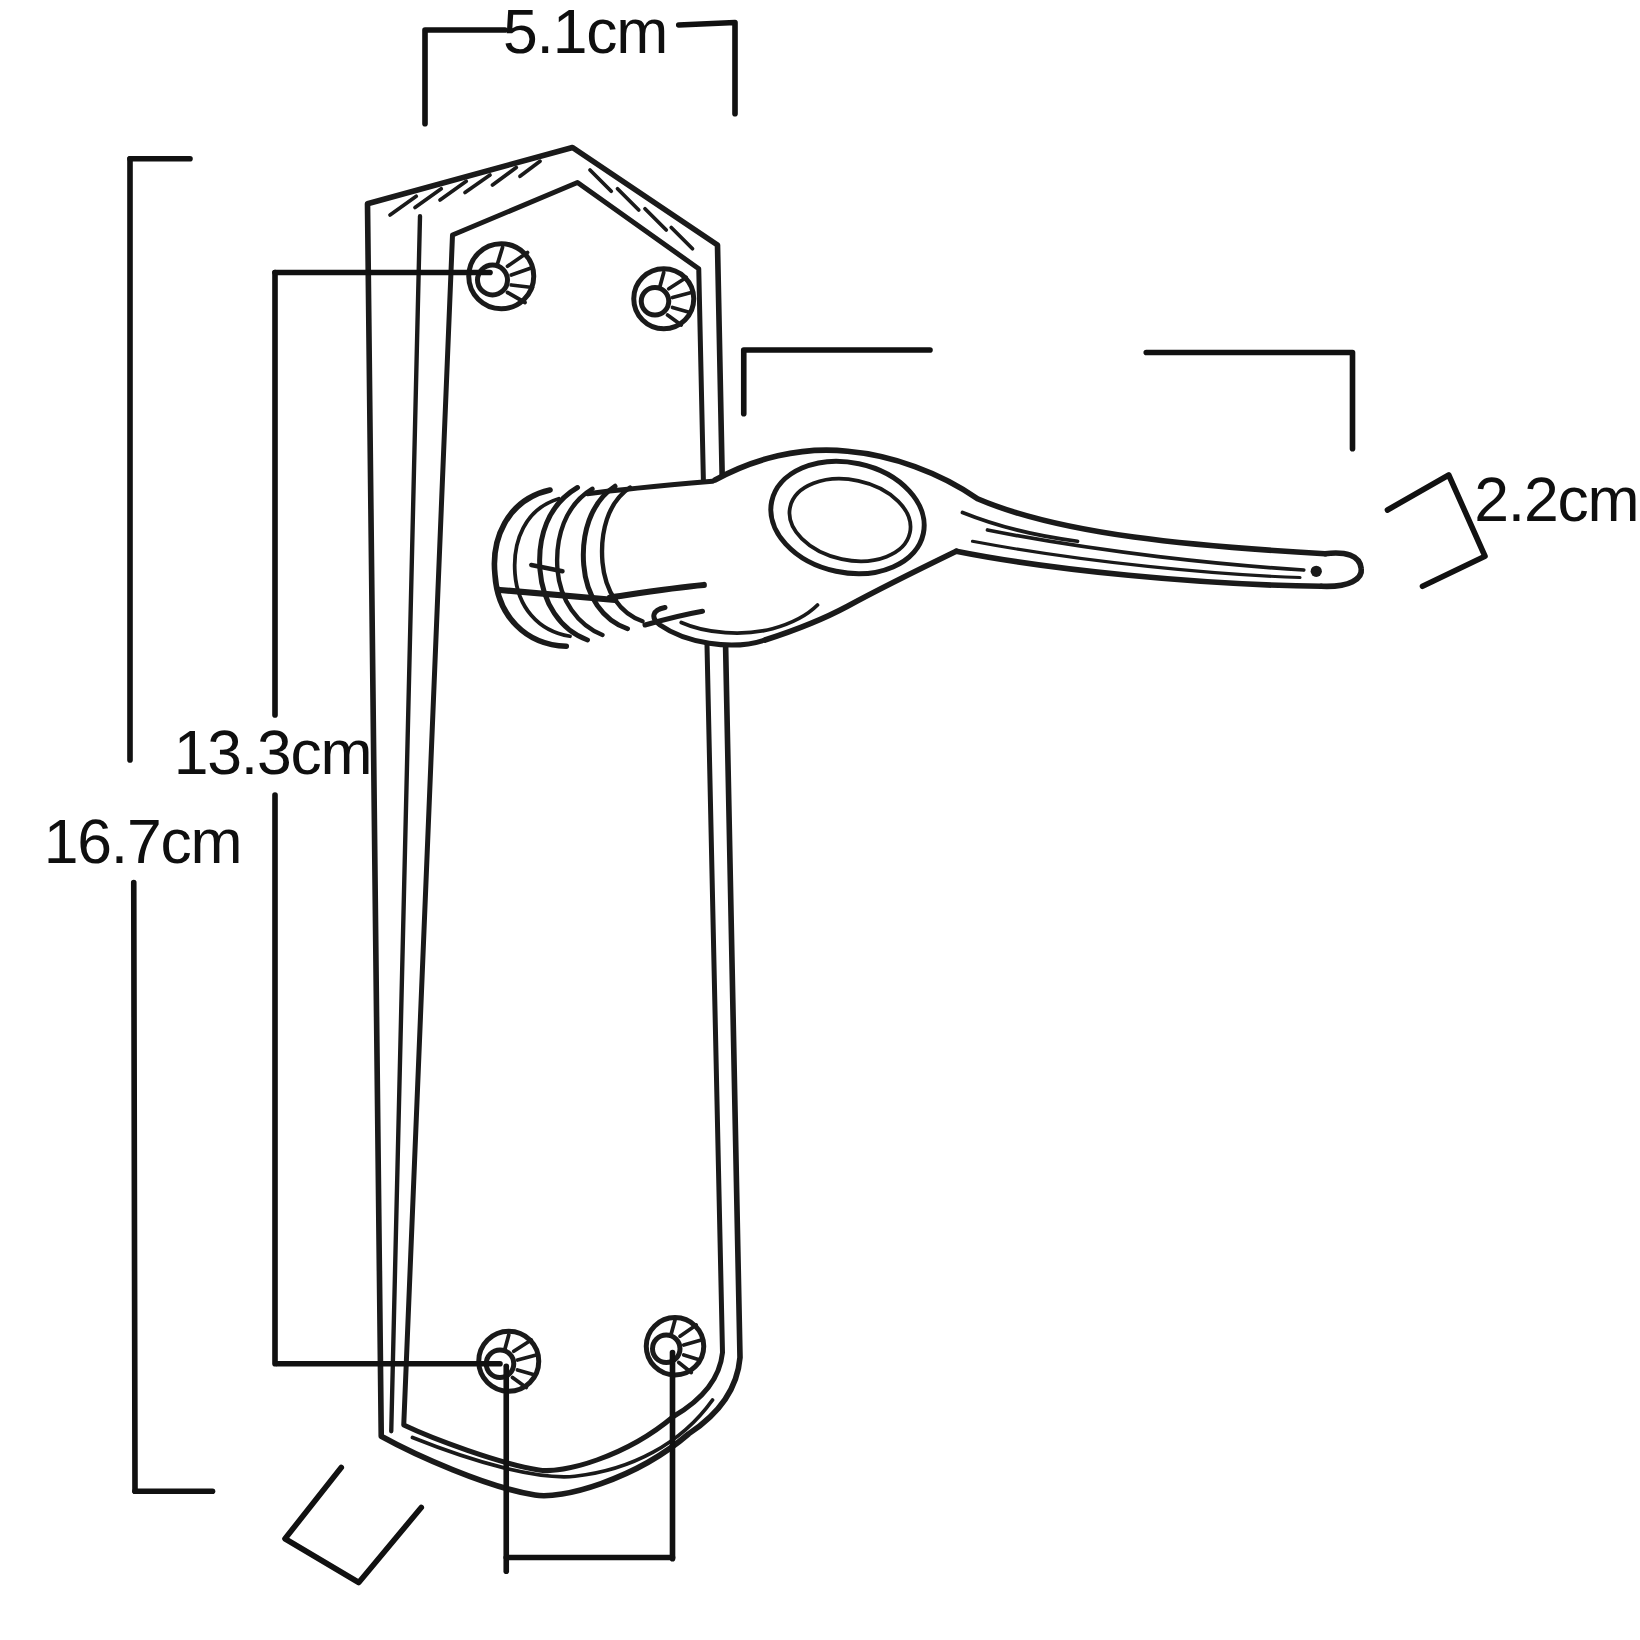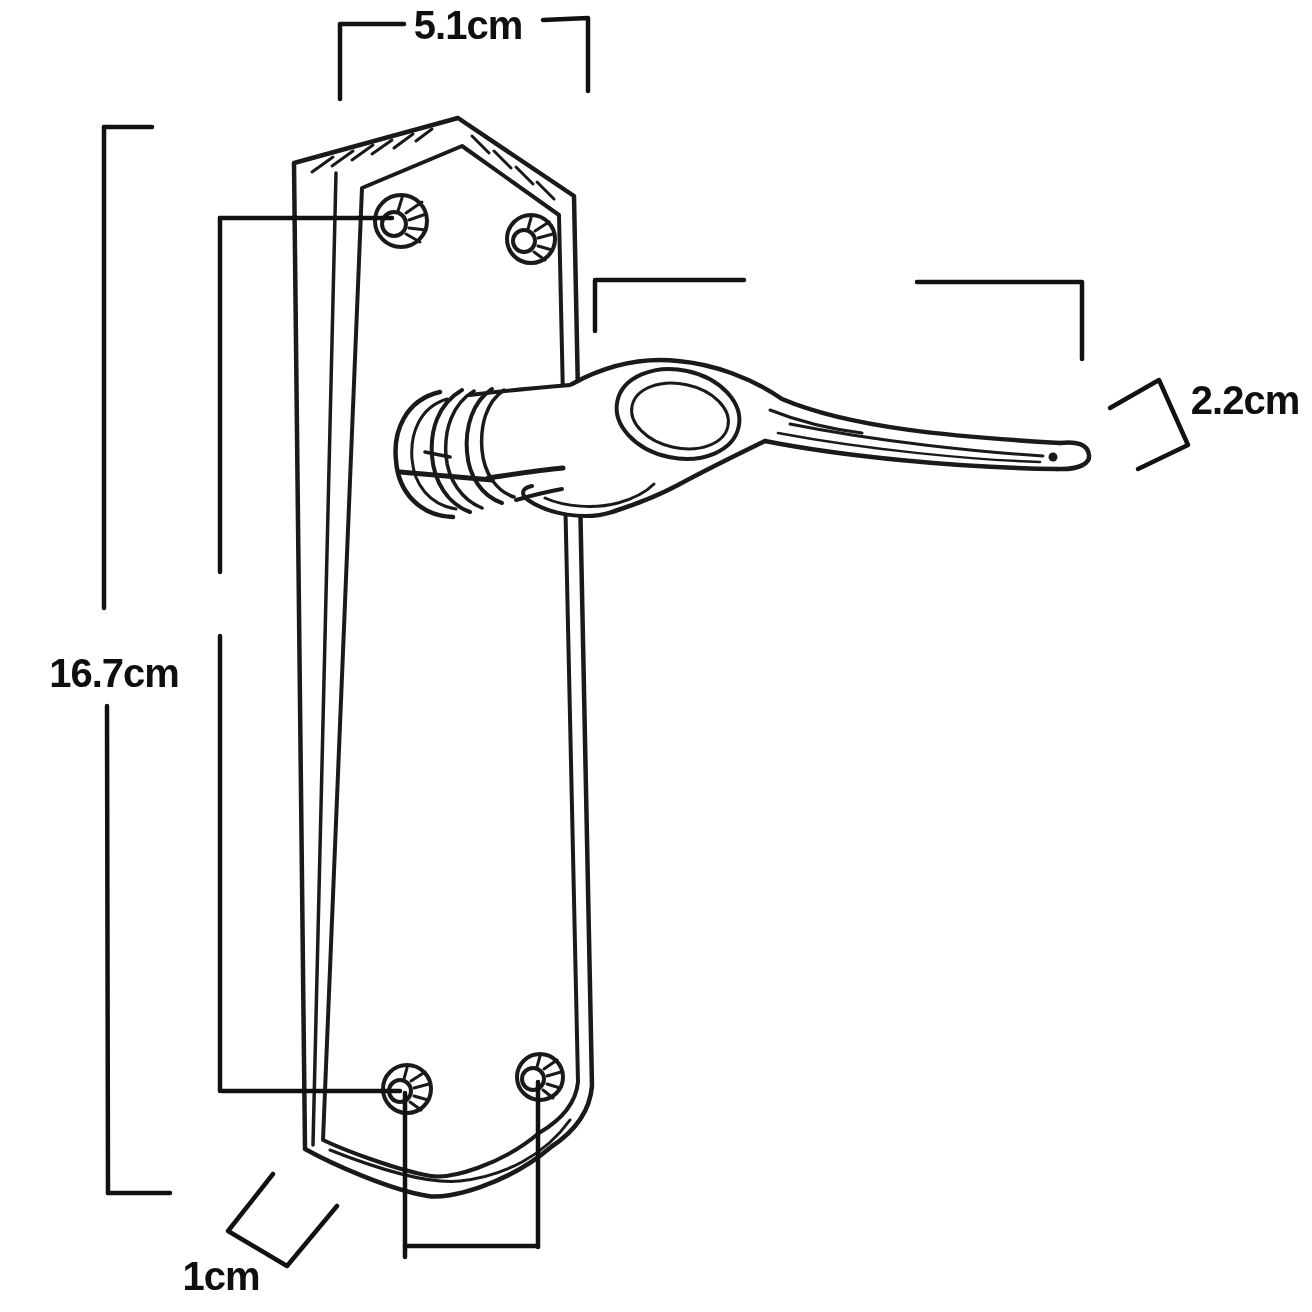--- a/index.html
+++ b/index.html
@@ -8,22 +8,22 @@
     width:1312px;height:1312px;
     background:#ffffff;
     font-family:"Liberation Sans", sans-serif;
     overflow:hidden;
   }
   #stage svg{position:absolute;left:0;top:0;}
   .dim-label{
     position:absolute;
     width:200px;
     text-align:center;
-    font-weight:700;
-    font-size:40px;
+    font-weight:400;
+    font-size:50px;
     line-height:46px;
     color:#0f0f0f;
     letter-spacing:-1px;
     white-space:nowrap;
     user-select:none;
   }
 </style>
 </head>
 <body>
 
@@ -170,19 +170,19 @@
       <path d="M 538,1082 L 538,1247"></path>
       <path d="M 405,1246 L 538,1246"></path>
     </g>
   </svg>
 
   <div class="dim-label" style="left:368px;top:2px;">5.1cm</div>
 
 
   <div class="dim-label" style="left:1145px;top:377px;">2.2cm</div>
 
+  <div class="dim-label" style="left:118px;top:579px;">13.3cm</div>
 
   <div class="dim-label" style="left:14px;top:650px;">16.7cm</div>
 
-  <div class="dim-label" style="left:121px;top:1253px;">1cm</div>
 
 
 </div>
 
 </body></html>

